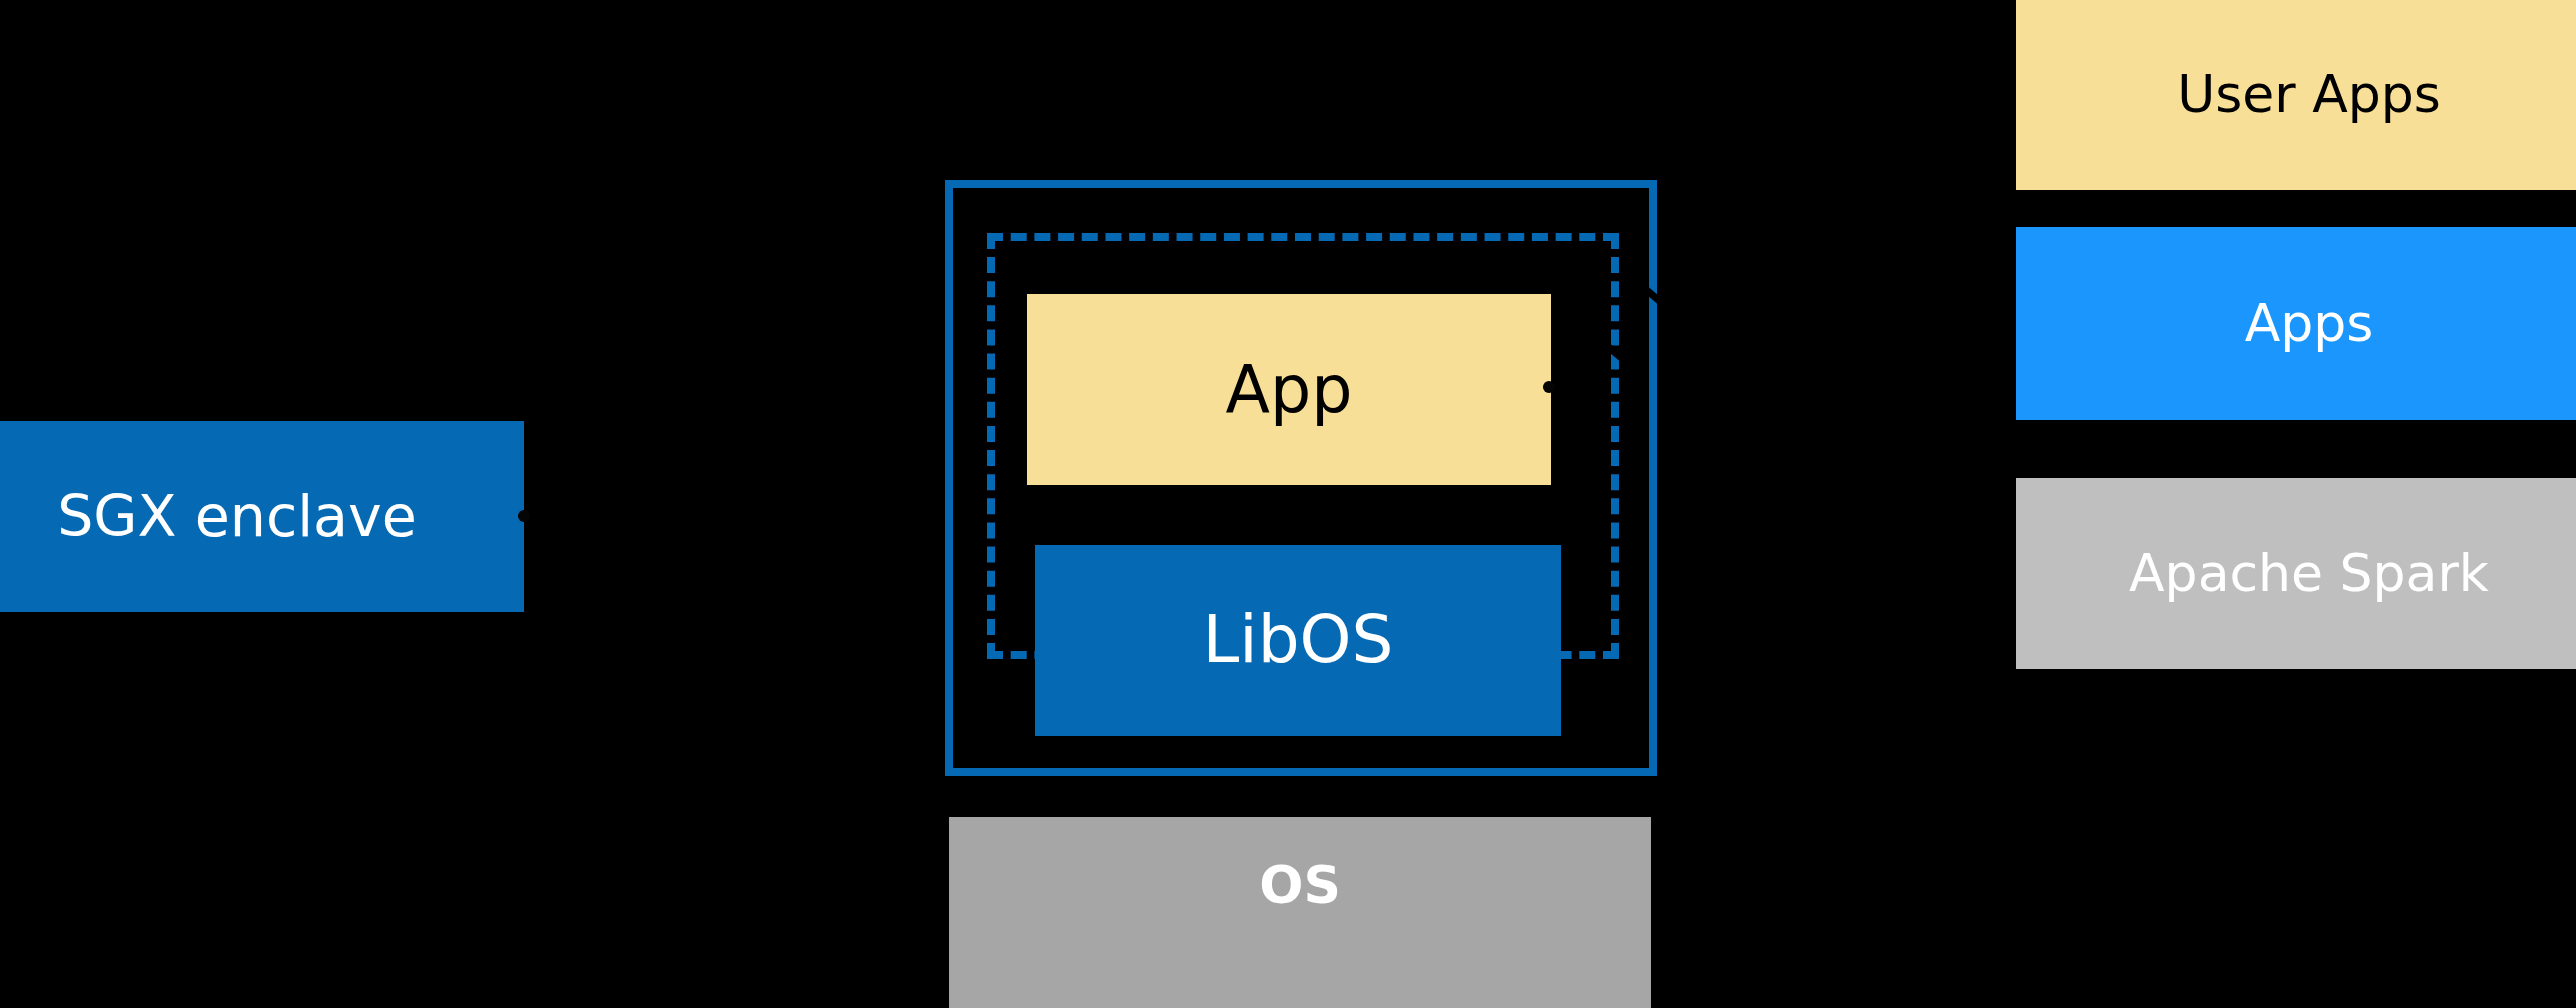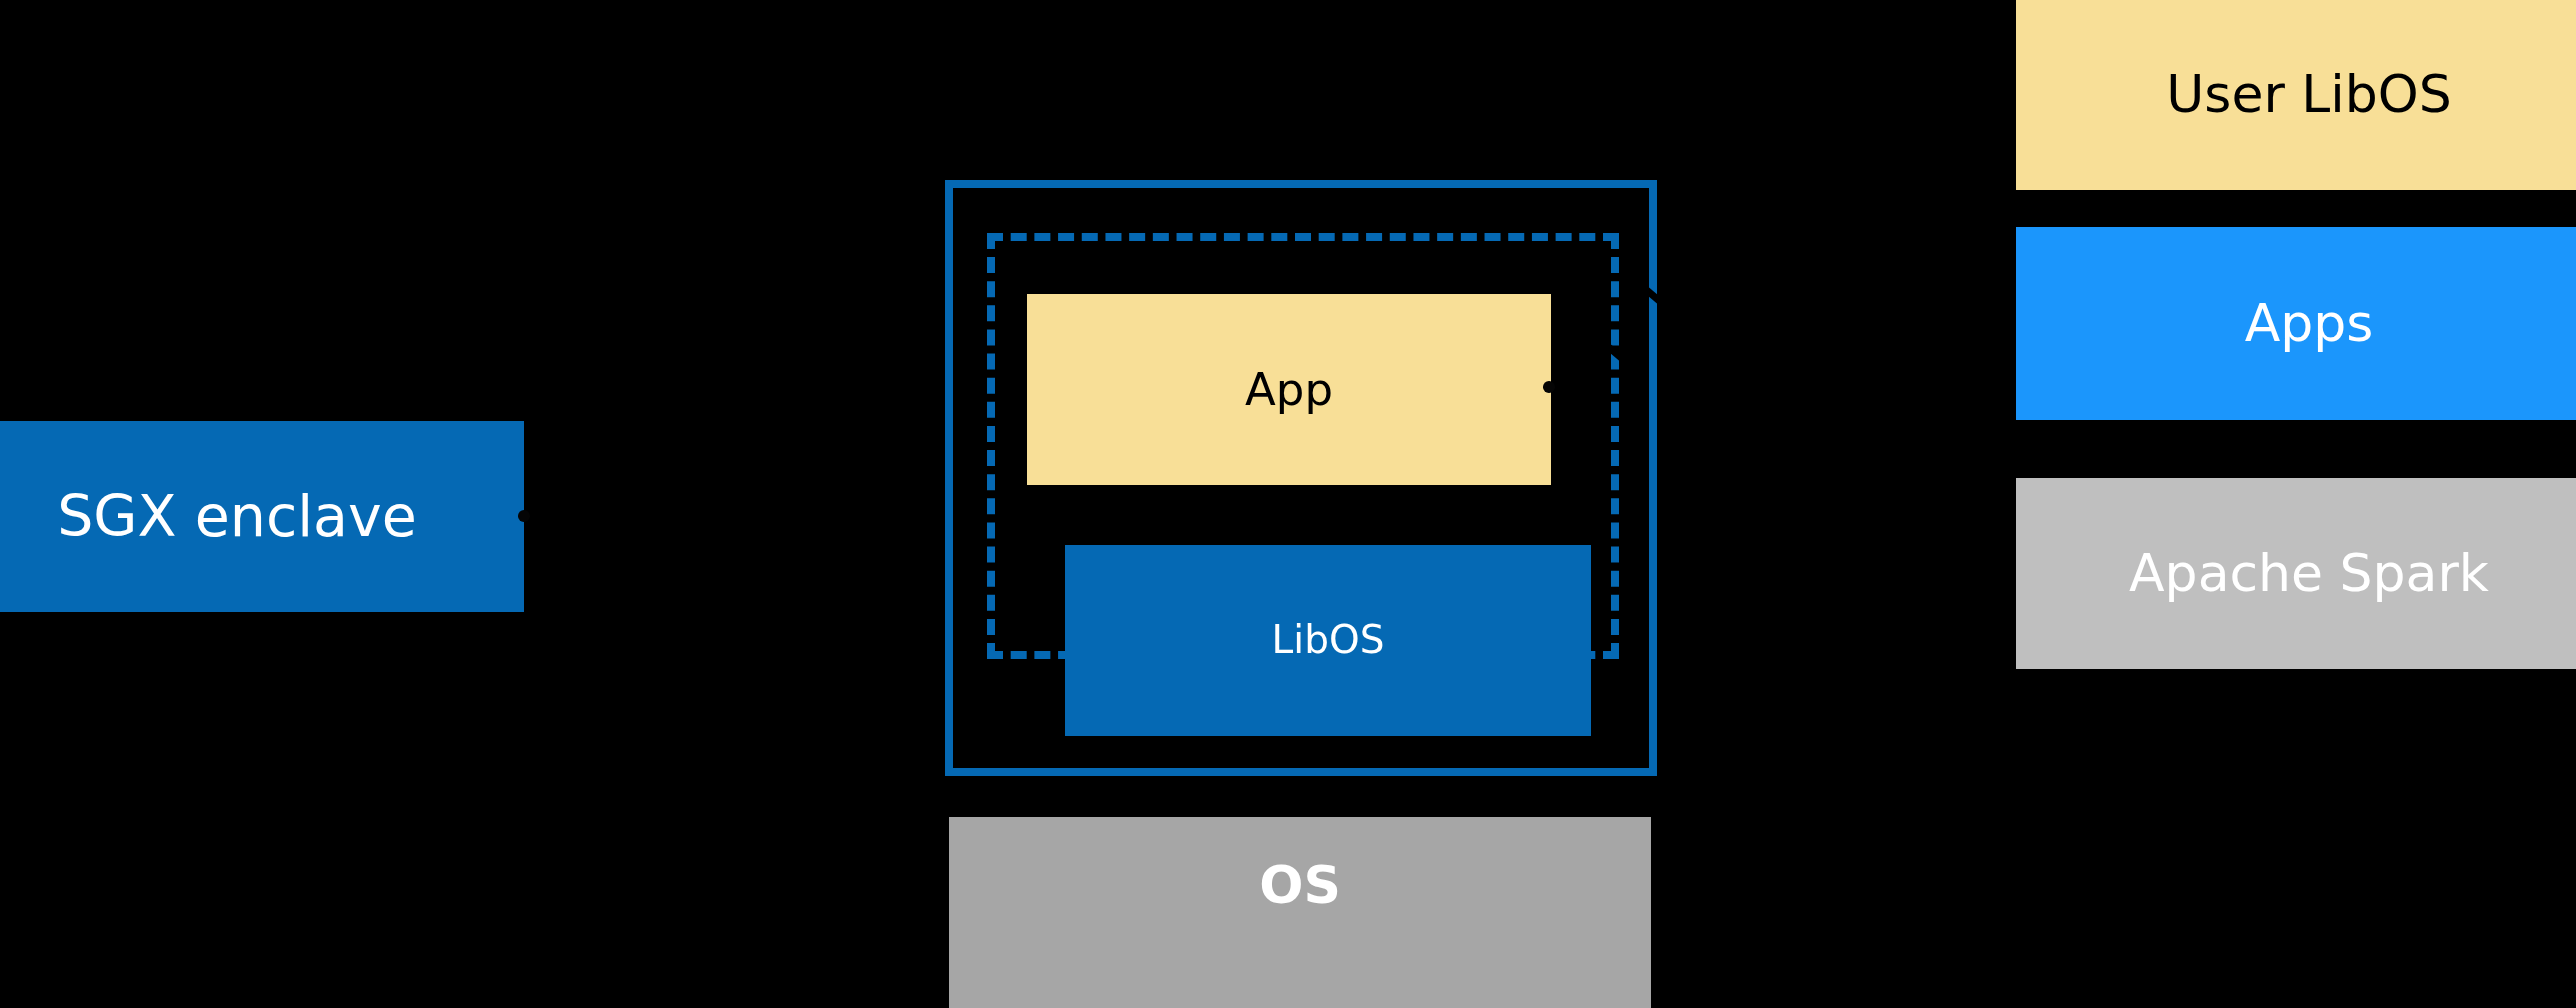--- a/index.html
+++ b/index.html
@@ -61,33 +61,32 @@
   }
 
   
   #app-box {
     left: 1027px;
     top: 294px;
     width: 524px;
     height: 191px;
     background: #f8df97;
     color: #000000;
-    font-size: 45px;
+    font-size: 65px;
   }
 
   
   #libos-box {
     left: 1035px;
     top: 545px;
     width: 526px;
     height: 191px;
     background: #0569b4;
     color: #ffffff;
-    font-size: 39px;
-    margin-left: 30px;
+    font-size: 66px;
   }
 
   
   #os-box {
     left: 949px;
     top: 817px;
     width: 702px;
     height: 251px;
     background: #a6a6a6;
     color: #ffffff;
@@ -182,21 +181,21 @@
 
   <div class="box" id="libos-box">
     <span class="box-label">LibOS</span>
   </div>
 
   <div class="box" id="os-box">
     <span class="box-label">OS</span>
   </div>
 
   <div class="box" id="user-apps-box">
-    <span class="box-label">User LibOS</span>
+    <span class="box-label">User Apps</span>
   </div>
 
   <div class="box" id="bigdl-box">
     <span class="box-label">Apps</span>
   </div>
 
   <div class="box" id="apache-spark-box">
     <span class="box-label">Apache Spark</span>
   </div>
 

